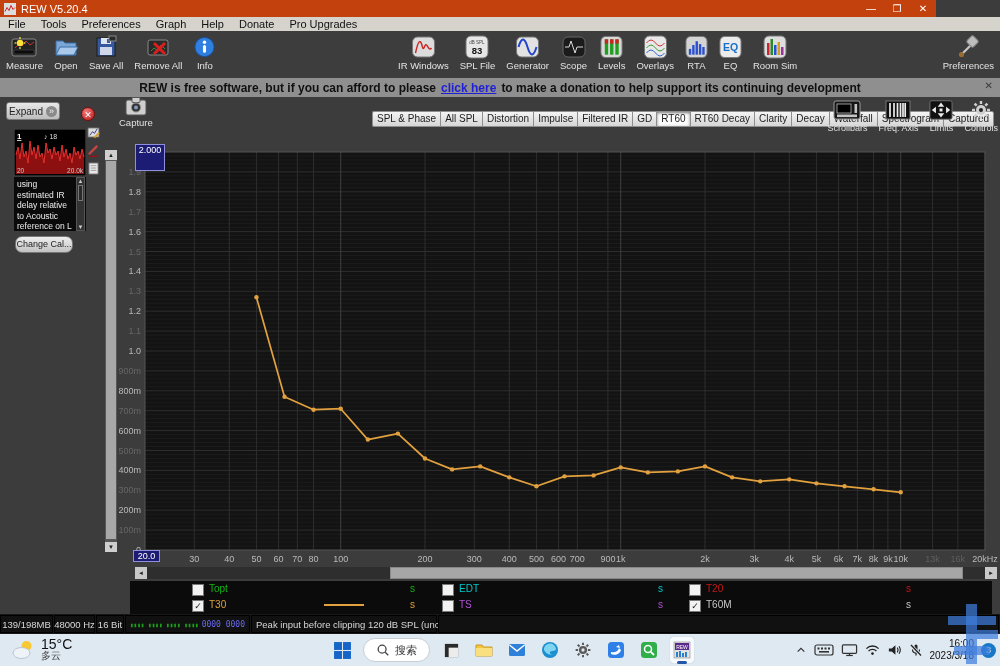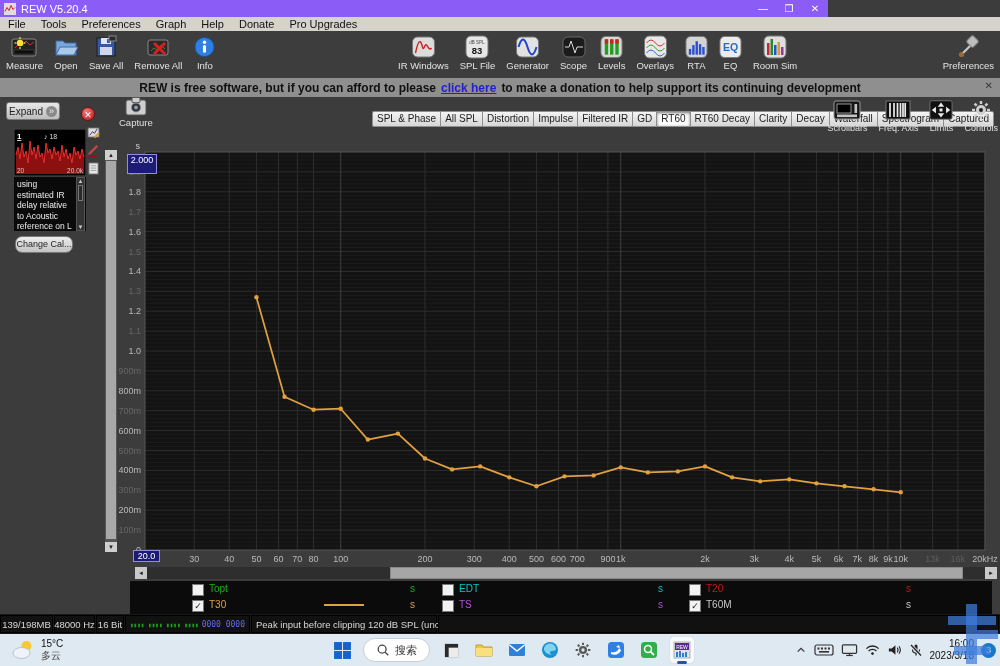--- a/index.html
+++ b/index.html
@@ -2,21 +2,21 @@
 <html><head>
 <meta charset="utf-8">
 <style>
   html,body{margin:0;padding:0;background:#000;}
   #screen{position:relative;width:1000px;height:666px;overflow:hidden;background:#3c3c3c;
           font-family:"Liberation Sans",sans-serif;-webkit-font-smoothing:antialiased;}
   .abs{position:absolute;}
   svg{font-family:"Liberation Sans",sans-serif;display:block;}
 
   
-  #titlebar{left:0;top:0;width:828px;height:17px;background:#8b5cf6;color:#fff;display:flex;align-items:center;font-size:11px;}
+  #titlebar{left:0;top:0;width:936px;height:17px;background:#c2410c;color:#fff;display:flex;align-items:center;font-size:11px;}
   #titlebar .ticon{margin:0 5px 0 4px;}
   #wincontrols{position:absolute;right:0;top:0;height:17px;display:flex;}
   #wincontrols span{width:26px;text-align:center;font-size:10px;line-height:17px;color:#fff;}
 
   
   #menubar{left:0;top:17px;width:1000px;height:14px;background:#d6d3cd;display:flex;align-items:center;gap:15px;padding-left:8px;font-size:11px;color:#111;box-sizing:border-box;}
 
   
   #toolbar{left:0;top:31px;width:1000px;height:47px;background:#3d3d3d;border-bottom:1px solid #262626;}
   .tgroup{position:absolute;top:1px;display:flex;gap:7px;}
@@ -75,21 +75,21 @@
   
   #status{left:0;top:614px;width:1000px;height:20px;background:#171717;display:flex;align-items:stretch;font-size:9.5px;color:#d8d8d8;}
   .seg{border:1px solid #000;background:#111;margin:1px 1px 1px 0;display:flex;align-items:center;justify-content:center;box-sizing:border-box;white-space:nowrap;}
   #seg-mem{width:53px;} #seg-rate{width:41px;} #seg-bit{width:28px;} #seg-meter{width:125px;gap:3px;} #seg-peak{width:186px;justify-content:flex-start;padding-left:4px;} #seg-fill{flex:1;}
   #meter-green{color:#18a018;font-family:"DejaVu Sans Mono",monospace;font-size:6px;letter-spacing:0;}
   #meter-blue{color:#6a6af0;font-family:"DejaVu Sans Mono",monospace;font-size:8px;}
 
   
   #taskbar{left:0;top:634px;width:1000px;height:32px;background:#dfe9f1;}
   #tb-weather{position:absolute;left:10px;top:3px;display:flex;align-items:center;gap:4px;}
-  #tb-weather .wt{font-size:10px;color:#111;line-height:12px;}
+  #tb-weather .wt{font-size:14px;color:#111;line-height:12px;}
   #tb-weather .wd{font-size:10px;color:#444;line-height:12px;}
   #tb-center{position:absolute;left:330px;top:3px;display:flex;align-items:center;gap:9px;}
   .tb-ic{width:24px;height:26px;display:flex;align-items:center;justify-content:center;position:relative;}
   .tb-ic.active{background:rgba(255,255,255,.75);border-radius:4px;box-shadow:0 0 1px #9ab;}
   .tb-ic.active::after{content:"";position:absolute;bottom:-1px;left:7px;width:10px;height:3px;border-radius:2px;background:#2456a8;}
   #search-pill{height:22px;background:#fff;border:1px solid #c6ced6;border-radius:12px;display:flex;align-items:center;gap:5px;padding:0 12px;font-size:11px;color:#333;}
   #tb-tray{position:absolute;right:4px;top:2px;display:flex;align-items:center;gap:7px;height:28px;}
   #tb-clock{text-align:right;font-size:10px;color:#111;line-height:12px;}
   #tb-badge{width:15px;height:15px;border-radius:50%;background:#1878c8;color:#fff;font-size:9px;line-height:15px;text-align:center;}
 
@@ -680,21 +680,21 @@
         <text x="827.6157398599996" y="422" text-anchor="middle" fill="#5f5f5f" font-size="9px">13k</text>
         <text x="852.8651963577443" y="422" text-anchor="middle" fill="#5f5f5f" font-size="9px">16k</text>
         <text x="880" y="422" text-anchor="middle" fill="#bababa" font-size="9px">20kHz</text>
         <text x="35" y="9" text-anchor="end" fill="#cfcfcf" font-size="9px">s</text>
       </svg>
     <div id="vscroll">
       <div class="arr">▲</div>
       <div class="vthumb"></div>
       <div class="arr" style="position:absolute;bottom:0;width:100%;">▼</div>
     </div>
-    <div class="axis-box" style="left:22px;top:4px;width:30px;height:20px;margin-top:10px;">2.000</div>
+    <div class="axis-box" style="left:30px;top:4px;width:30px;height:27px;">2.000</div>
     <div class="axis-box" style="left:28px;top:410px;width:27px;height:12px;">20.0</div>
     <div id="hscroll">
       <div class="harr" style="left:0;">◄</div>
       <div id="hthumb"></div>
       <div class="harr" style="right:0;">►</div>
     </div>
   </div>
 
   <div id="legend" class="abs">
       <span class="lg-cb" style="left: 62px; top: 3px;"></span>

